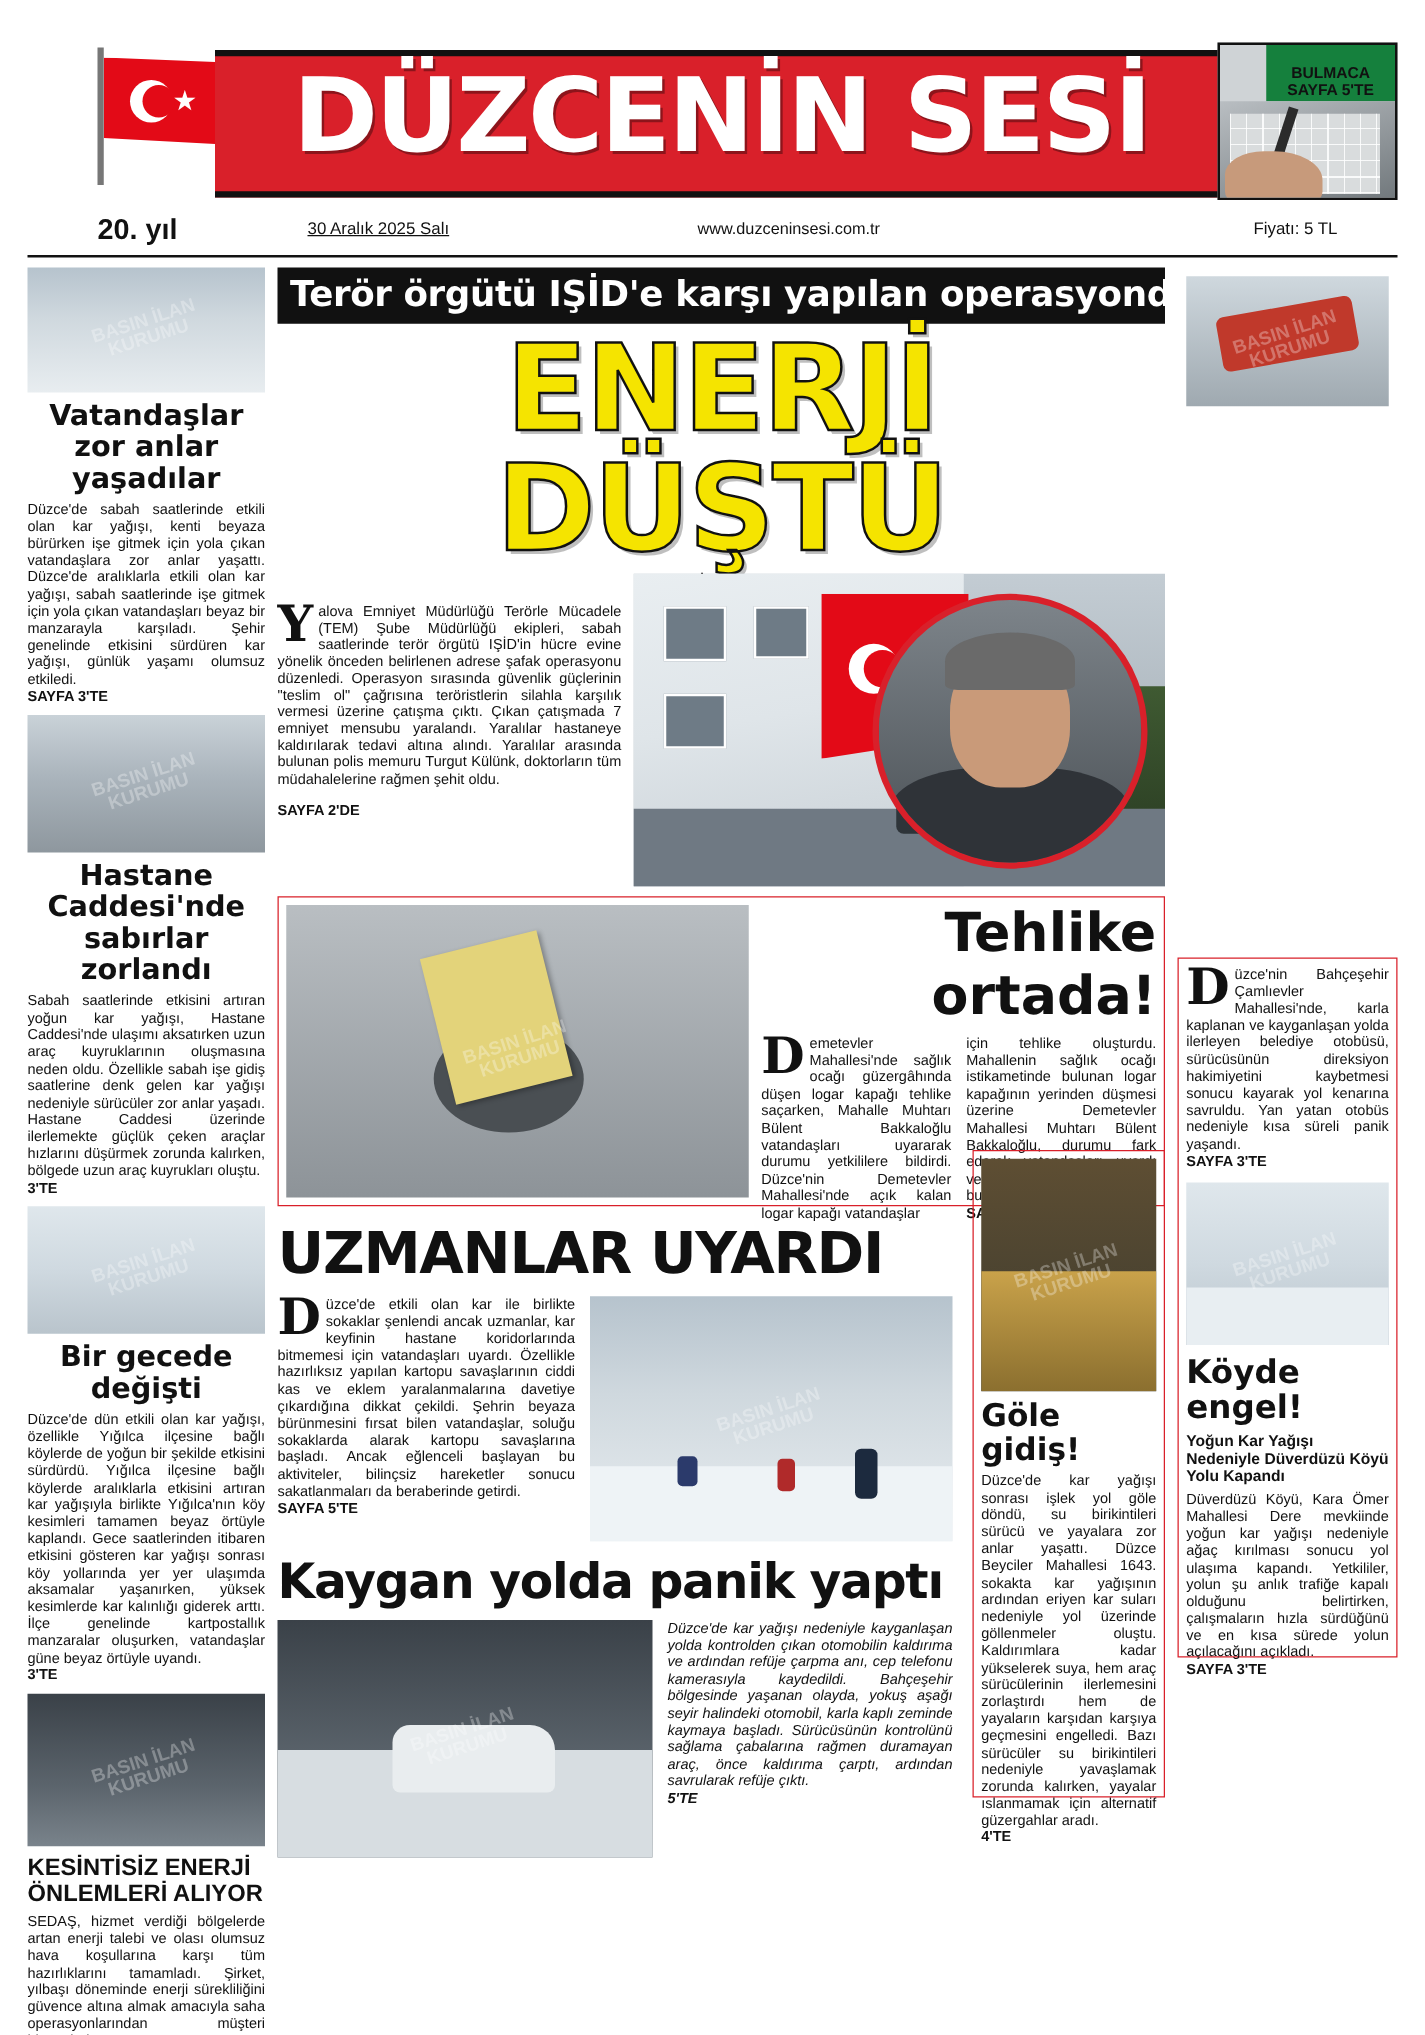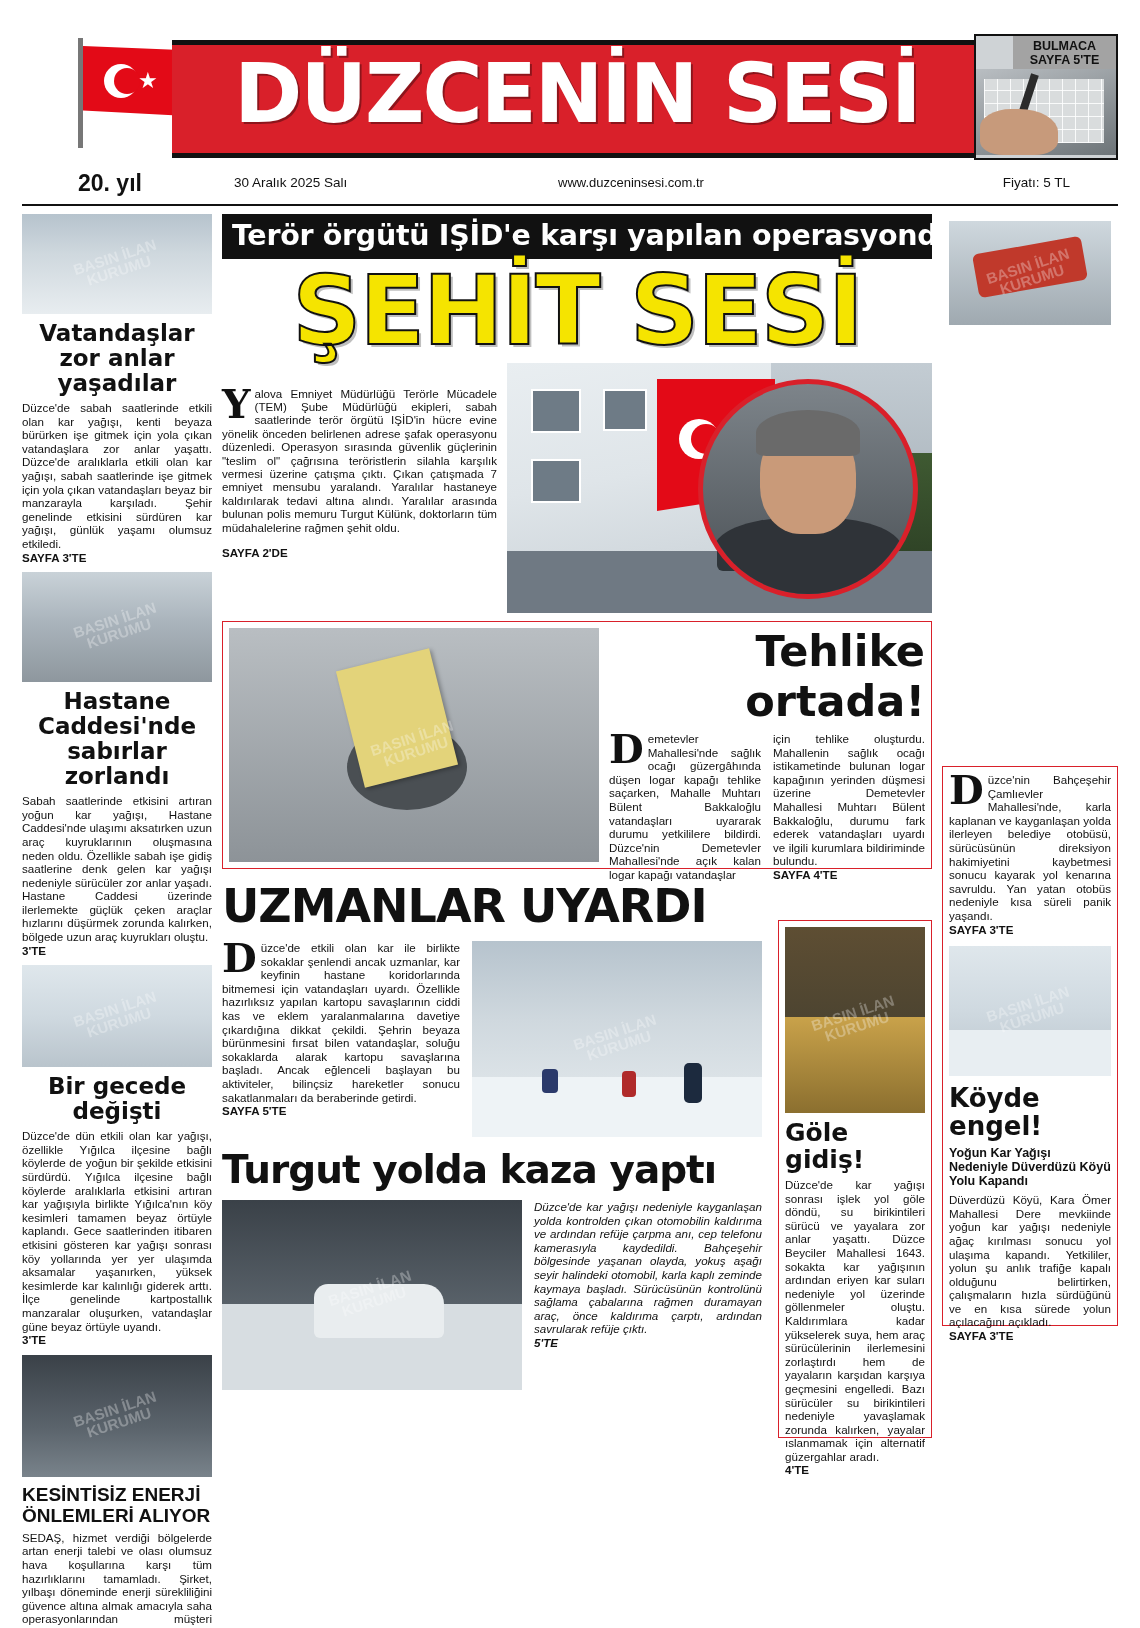--- a/index.html
+++ b/index.html
@@ -31,33 +31,33 @@
   .flag .cloth{position:absolute;left:5px;top:4px;width:104px;height:70px;background:#e30a17;
     clip-path:polygon(0 0,100% 6%,100% 100%,0 92%);}
   .flag .star-c{position:absolute;left:26px;top:22px;width:34px;height:34px;border-radius:50%;background:#fff;}
   .flag .star-c2{position:absolute;left:36px;top:26px;width:26px;height:26px;border-radius:50%;background:#e30a17;}
   .flag .star{position:absolute;left:60px;top:28px;color:#fff;font-size:22px;line-height:22px;}
 
   .bulmaca{
     position:absolute;right:0;top:34px;width:140px;height:122px;border:2px solid #111;background:#cfd3d6;
     overflow:hidden;
   }
-  .bulmaca .label{background:#a3a3a3;text-align:center;font-size:12.5px;font-weight:bold;line-height:14px;padding:3px 0 2px;margin-left:37px;}
+  .bulmaca .label{background:#15803d;text-align:center;font-size:12.5px;font-weight:bold;line-height:14px;padding:15px 0 2px;margin-left:37px;}
   .bulmaca .pic{position:relative;height:86px;background:linear-gradient(160deg,#b9bec2,#8c9296 60%,#6d7478);}
   .bulmaca .grid{position:absolute;left:8px;top:10px;width:120px;height:64px;
     background:
       repeating-linear-gradient(0deg,rgba(255,255,255,.85) 0 1px,transparent 1px 13px),
       repeating-linear-gradient(90deg,rgba(255,255,255,.85) 0 1px,transparent 1px 13px),
       #d9dcdd;}
   .bulmaca .pen{position:absolute;left:46px;top:4px;width:8px;height:58px;background:#2b2b2b;transform:rotate(18deg);}
   .bulmaca .hand{position:absolute;left:4px;top:40px;width:78px;height:46px;background:#c79a7b;border-radius:40% 50% 30% 30%;}
 
   .mast-sub{position:relative;height:26px;margin-top:2px;}
   .yil{position:absolute;left:56px;top:0;font-size:23px;font-weight:bold;}
-  .mast-date{position:absolute;left:212px;top:5px;font-size:13.5px;}
+  .mast-date{position:absolute;left:224px;top:5px;font-size:13.5px;text-decoration:underline;}
   .mast-web{position:absolute;left:536px;top:5px;font-size:13px;}
   .mast-price{position:absolute;right:48px;top:5px;font-size:13.5px;}
   .rule{height:2px;background:#111;margin-top:8px;}
 
   
   .content{position:relative;margin-top:8px;}
   .col-left{position:absolute;left:0;top:0;width:190px;}
   .col-mid{position:absolute;left:200px;top:0;width:710px;}
   .col-right{position:absolute;left:920px;top:0;width:176px;}
 
@@ -191,21 +191,21 @@
         <div class="wm">BASIN İLAN<br>KURUMU</div>
       </div>
       <h2 class="kesintisiz">KESİNTİSİZ ENERJİ ÖNLEMLERİ ALIYOR</h2>
       <p class="body">SEDAŞ, hizmet verdiği bölgelerde artan enerji talebi ve olası olumsuz hava koşullarına karşı tüm hazırlıklarını tamamladı. Şirket, yılbaşı döneminde enerji sürekliliğini güvence altına almak amacıyla saha operasyonlarından müşteri hizmetlerine, SCADA koordinasyonundan planlı kesintilerin ertelenmesine kadar kapsamlı tedbirler aldı.</p>
 
     </div>
 
     <div class="col-mid">
 
       <div class="kicker">Terör örgütü IŞİD'e karşı yapılan operasyonda</div>
-      <div class="bigtitle">ŞEHİT SESİ</div>
+      <div class="bigtitle">ENERJİ DÜŞTÜ</div>
 
       <div style="position:relative;height:250px;">
         <div style="position:absolute;left:0;top:16px;width:275px;height:250px;">
           <p class="lead dropcap">Yalova Emniyet Müdürlüğü Terörle Mücadele (TEM) Şube Müdürlüğü ekipleri, sabah saatlerinde terör örgütü IŞİD'in hücre evine yönelik önceden belirlenen adrese şafak operasyonu düzenledi. Operasyon sırasında güvenlik güçlerinin "teslim ol" çağrısına teröristlerin silahla karşılık vermesi üzerine çatışma çıktı. Çıkan çatışmada 7 emniyet mensubu yaralandı. Yaralılar hastaneye kaldırılarak tedavi altına alındı. Yaralılar arasında bulunan polis memuru Turgut Külünk, doktorların tüm müdahalelerine rağmen şehit oldu.</p>
           <p class="lead ref">SAYFA 2'DE</p>
         </div>
         <div class="mainphoto" style="position:absolute;left:285px;top:0;width:425px;">
           <div class="bldg"></div>
           <div class="win" style="left:24px;top:26px;width:46px;height:40px;"></div>
           <div class="win" style="left:24px;top:96px;width:46px;height:40px;"></div>
@@ -255,21 +255,21 @@
             <div style="position:absolute;left:0;bottom:0;width:100%;height:60px;background:#eef3f6;"></div>
             <div style="position:absolute;left:70px;bottom:44px;width:16px;height:24px;background:#2b3a6b;border-radius:4px;"></div>
             <div style="position:absolute;left:150px;bottom:40px;width:14px;height:26px;background:#b02a2a;border-radius:4px;"></div>
             <div style="position:absolute;left:212px;bottom:34px;width:18px;height:40px;background:#1c2a3e;border-radius:5px;"></div>
             <div class="wm">BASIN İLAN<br>KURUMU</div>
           </div>
         </div>
       </div>
 
       <div style="position:relative;margin-top:10px;width:540px;">
-        <div class="kaygan-title">Turgut yolda kaza yaptı</div>
+        <div class="kaygan-title">Kaygan yolda panik yaptı</div>
         <div style="display:flex;gap:12px;">
           <div class="photo night" style="width:300px;height:190px;">
             <div style="position:absolute;left:0;bottom:0;width:100%;height:86px;background:#d7dde1;"></div>
             <div style="position:absolute;left:92px;bottom:52px;width:130px;height:54px;background:#e9edef;border-radius:14px 20px 6px 6px;"></div>
             <div class="wm">BASIN İLAN<br>KURUMU</div>
           </div>
           <div style="width:228px;font-style:italic;">
             <p class="body">Düzce'de kar yağışı nedeniyle kayganlaşan yolda kontrolden çıkan otomobilin kaldırıma ve ardından refüje çarpma anı, cep telefonu kamerasıyla kaydedildi. Bahçeşehir bölgesinde yaşanan olayda, yokuş aşağı seyir halindeki otomobil, karla kaplı zeminde kaymaya başladı. Sürücüsünün kontrolünü sağlama çabalarına rağmen duramayan araç, önce kaldırıma çarptı, ardından savrularak refüje çıktı.</p>
             <p class="body ref">5'TE</p>
           </div>

